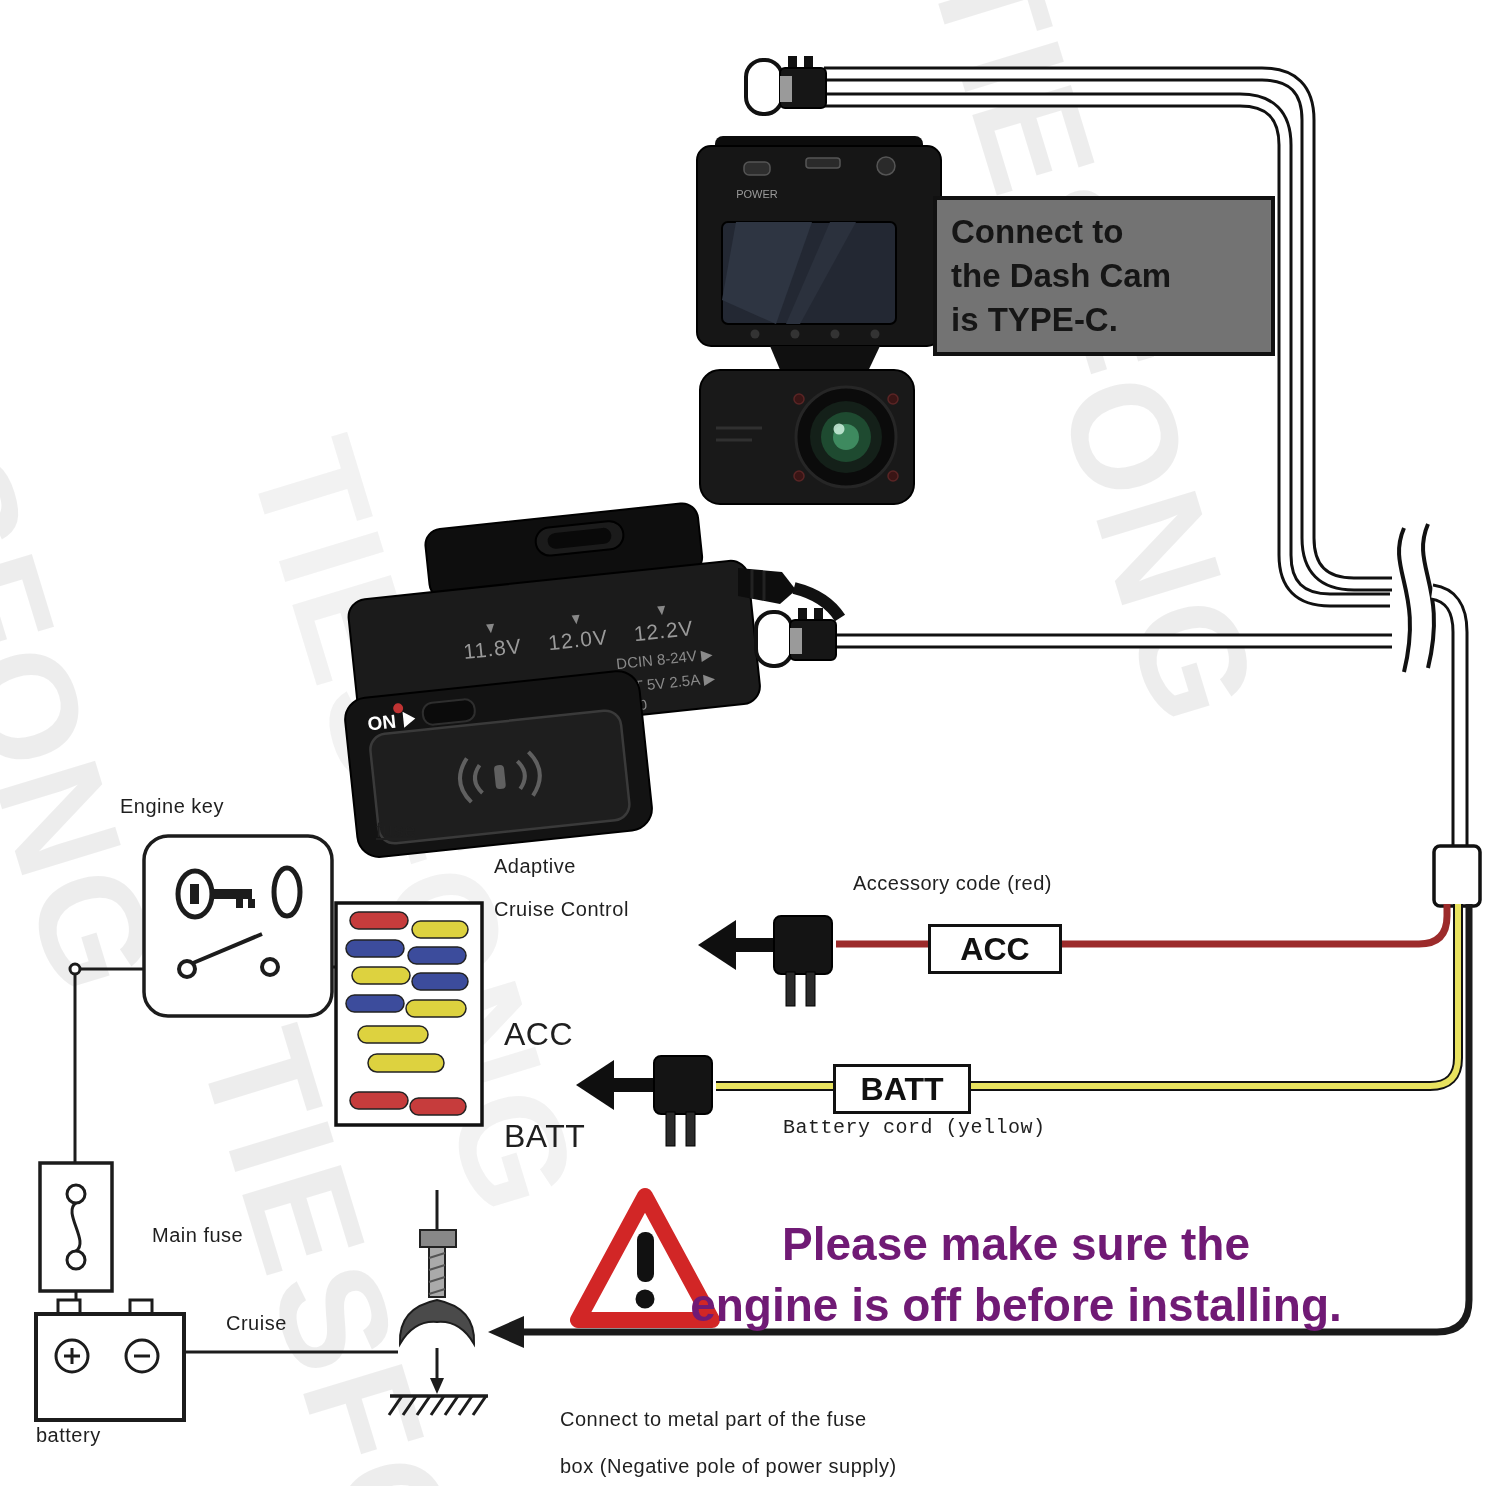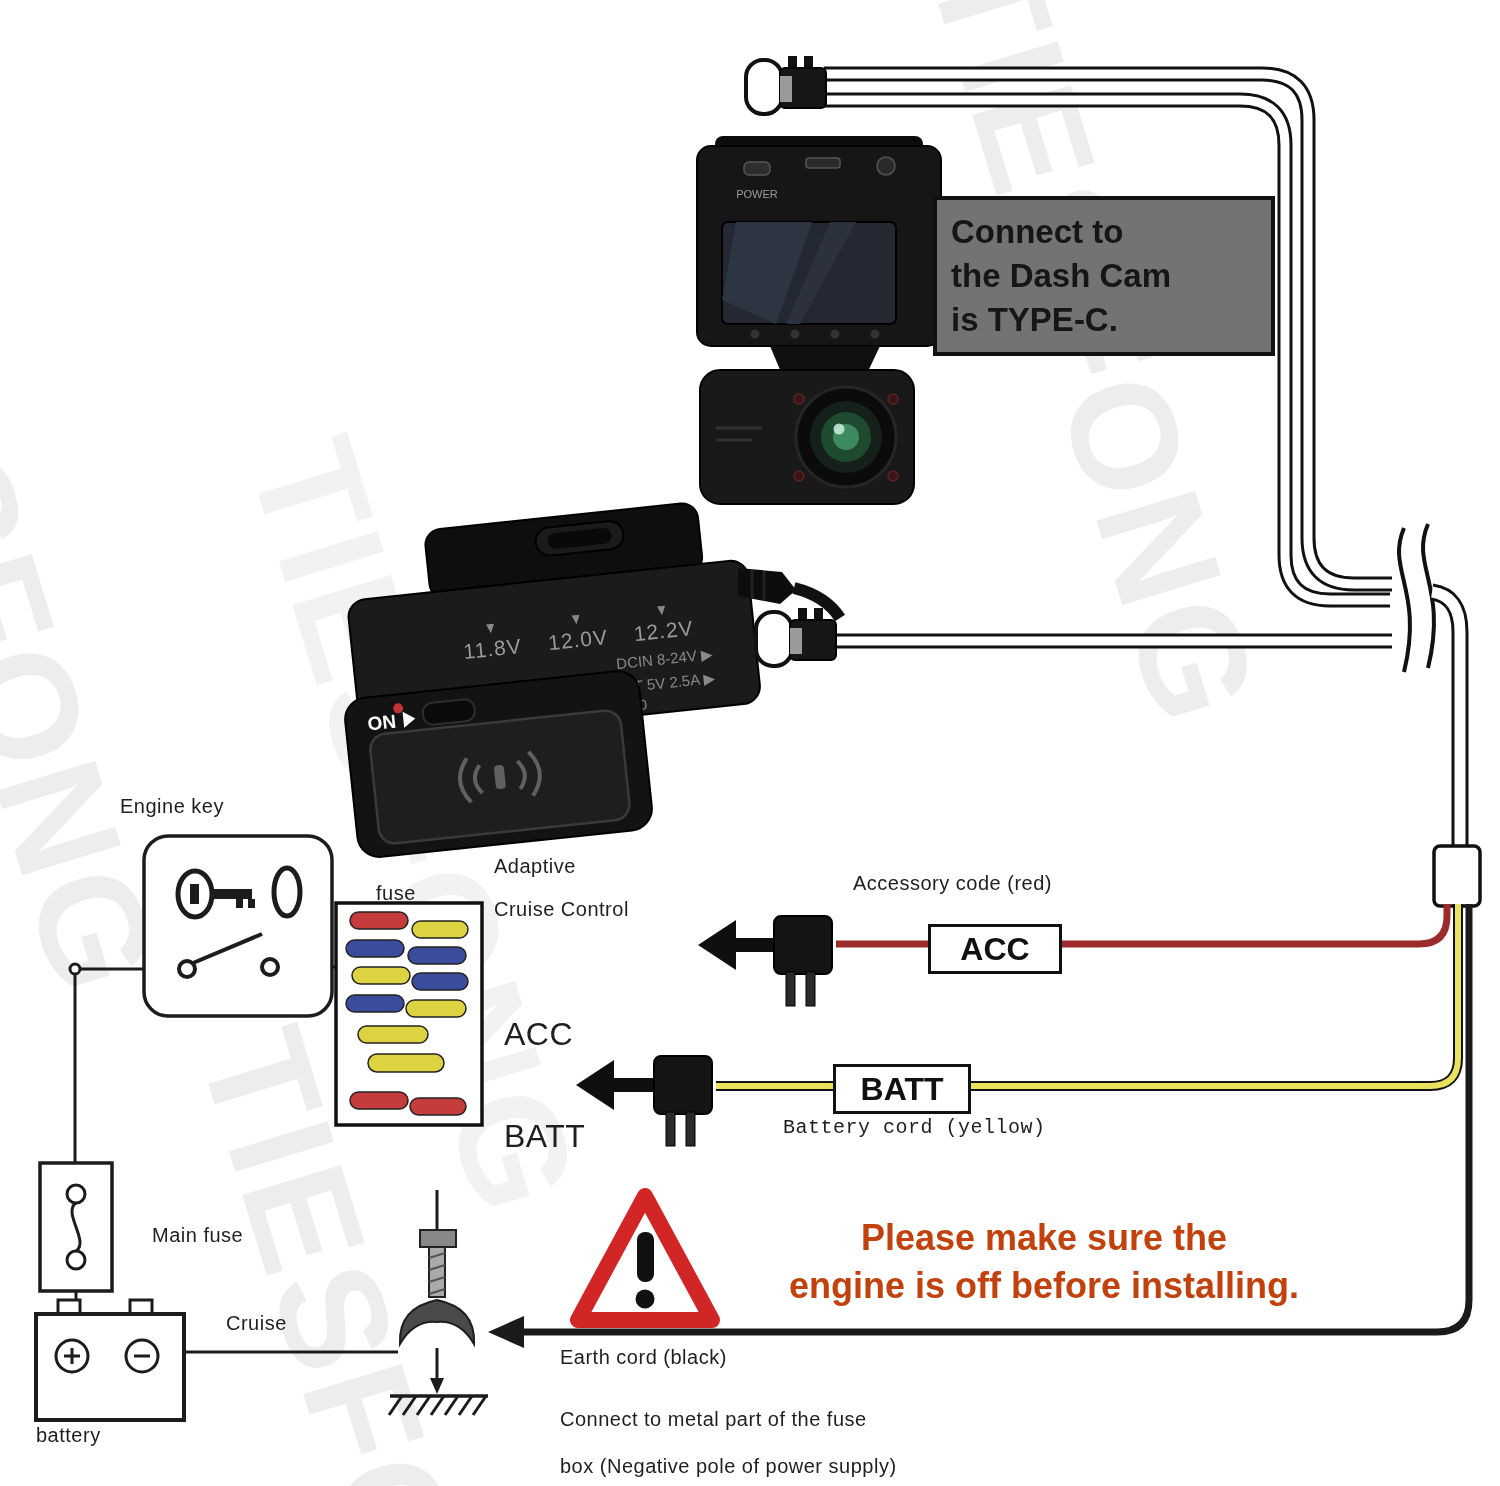--- a/index.html
+++ b/index.html
@@ -21,22 +21,22 @@
   .note{
     position:absolute;left:933px;top:196px;width:306px;border:4px solid #111;
     background:#737373;padding:10px 14px;font-size:33px;font-weight:700;color:#161616;
     line-height:44px;
   }
   .tag{
     position:absolute;background:#fff;border:3.5px solid #111;color:#111;
     font-weight:700;font-size:32px;text-align:center;
   }
   .warn{
-    position:absolute;left:688px;top:1214px;width:712px;text-align:center;
-    font-size:36px;line-height:1.32;font-weight:700;color:#c2410c;
+    position:absolute;left:660px;top:1214px;width:712px;text-align:center;
+    font-size:46px;line-height:1.32;font-weight:700;color:#701a75;
   }
 </style>
 </head>
 <body>
 
 <div class="stage">
 
   <div class="wm" style="left:1060px;top:-70px;">TIESFONG</div>
   <div class="wm" style="left:-40px;top:200px;">TIESFONG</div>
   <div class="wm" style="left:380px;top:420px;opacity:.75;">TIESFONG</div>
@@ -262,21 +262,21 @@
   <div class="title">
   </div>
 
   <div class="note">
     <div>Connect to</div>
     <div>the Dash Cam</div>
     <div>is TYPE-C.</div>
   </div>
 
   <div class="lbl" style="left:120px;top:795px;">Engine key</div>
-  <div class="lbl" style="left:376px;top:882px;">fuse</div>
+  <div class="lbl" style="left:376px;top:819px;text-decoration:underline;">fuse</div>
 
   <div class="lbl" style="left:494px;top:845px;line-height:43px;">
     <div>Adaptive</div>
     <div>Cruise Control</div>
   </div>
 
   <div class="lbl" style="left:838px;top:872px;margin-left:15px;">Accessory code (red)</div>
   <div class="tag" style="left:928px;top:924px;width:128px;height:44px;line-height:44px;">ACC</div>
   <div class="lbl" style="left:504px;top:1016px;font-size:32px;">ACC</div>
 
@@ -286,19 +286,18 @@
 
   <div class="lbl" style="left:152px;top:1224px;">Main fuse</div>
   <div class="lbl" style="left:226px;top:1312px;">Cruise</div>
   <div class="lbl" style="left:36px;top:1424px;">battery</div>
 
   <div class="warn">
     <div>Please make sure the</div>
     <div>engine is off before installing.</div>
   </div>
 
-  <div class="lbl" style="left:560px;top:1346px;">Earth cord (black)</div>
   <div class="lbl" style="left:560px;top:1396px;line-height:47px;">
     <div>Connect to metal part of the fuse</div>
     <div>box (Negative pole of power supply)</div>
   </div>
 
 </div>
 
 </body></html>

